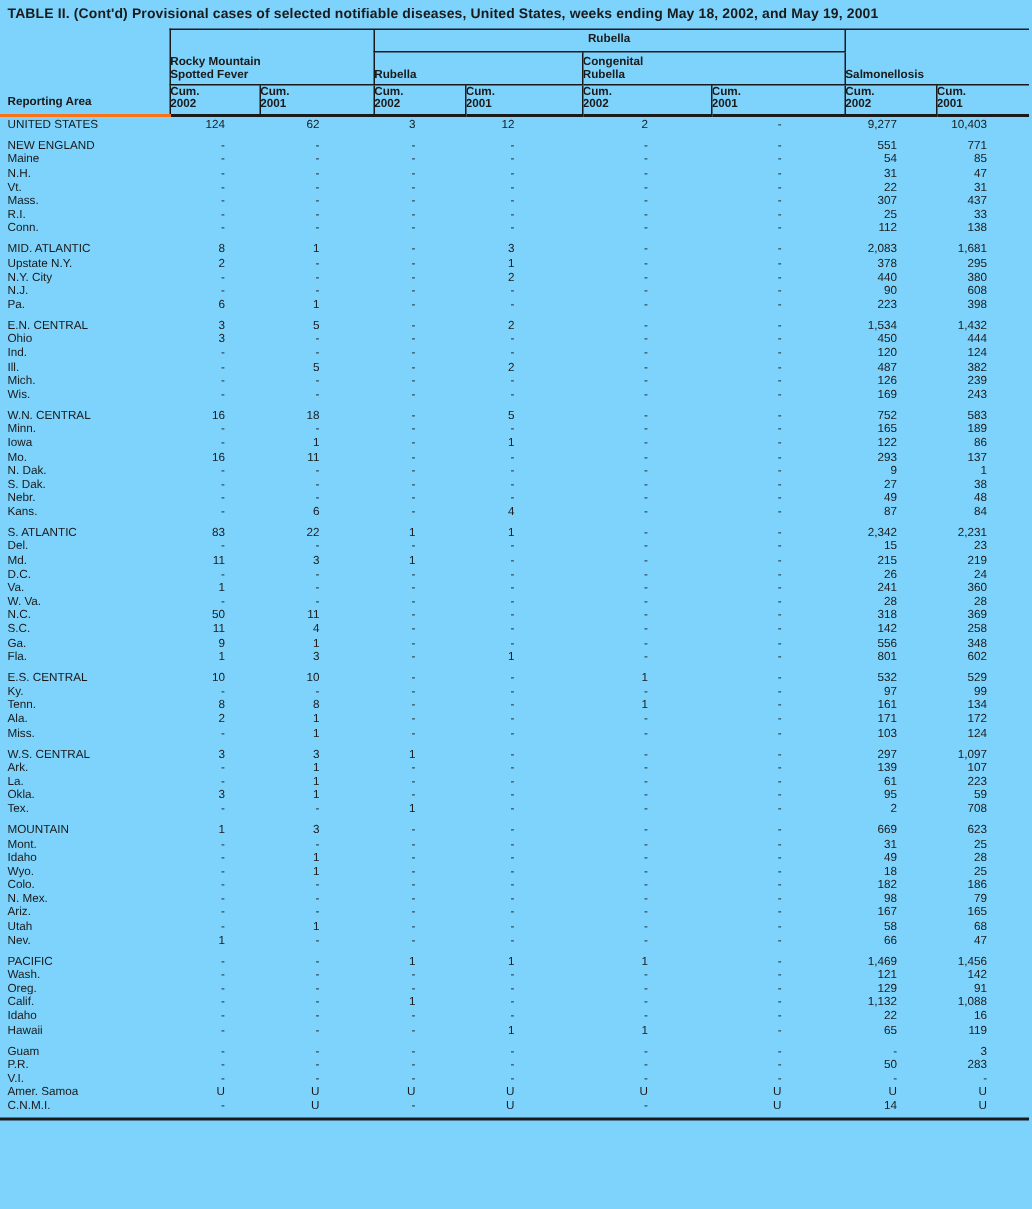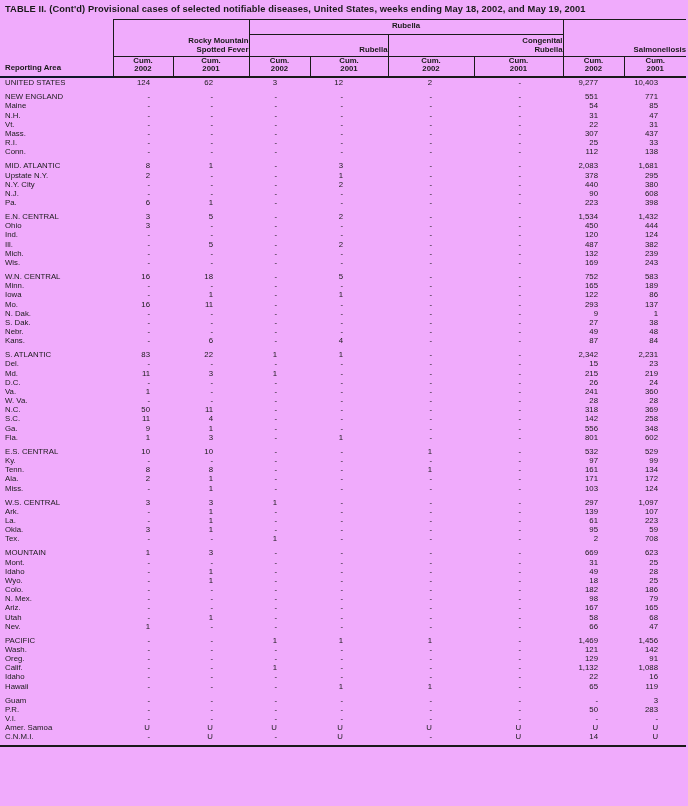--- a/index.html
+++ b/index.html
@@ -1,21 +1,21 @@
 <!DOCTYPE html>
 <html><head>
 <meta charset="utf-8">
 <style>
   * { margin: 0; padding: 0; box-sizing: border-box; }
   body { background: #ffffff; }
   .page {
     position: relative;
     width: 688px;
     height: 806px;
-    background: #f0abfc;
+    background: #7dd3fc;
     overflow: hidden;
     color: #1a1a1a;
     font-family: "Liberation Sans", sans-serif;
   }
   .title {
     margin: 4px 2px 3px 5px;
     font-weight: bold;
     font-size: 9.3px;
     line-height: 11.5px;
     letter-spacing: 0.1px;
@@ -31,32 +31,32 @@
     font-size: 7.8px;
     line-height: 8.8px;
     overflow: hidden;
     margin-left: 36px;
   }
   .bl  { border-left: 1px solid #1a1a1a; }
   .top { border-top: 1px solid #1a1a1a; }
   .bb  { border-bottom: 1px solid #1a1a1a; }
   tr.h1 td { height: 15px; }
   td.sup { vertical-align: middle; text-align: center; }
-  tr.h2 td { height: 22px; vertical-align: bottom; text-align: right; padding-bottom: 1px; }
+  tr.h2 td { height: 22px; vertical-align: bottom; text-align: left; padding-bottom: 1px; }
   tr.h2 span, tr.h3 span { display: block; }
   tr.h3 td {
     height: 20px;
     vertical-align: bottom;
-    text-align: center;
+    text-align: left;
     padding-bottom: 2px;
     border-left: 1px solid #1a1a1a;
     border-bottom: 2px solid #1a1a1a;
   }
   td.ra {
-    border-bottom: 2px solid #0f172a;
+    border-bottom: 2px solid #f97316;
     vertical-align: bottom;
     text-align: left;
     padding: 0 0 3px 5px;
     font-weight: bold;
   }
   tbody td {
     font-size: 7.8px;
     line-height: 9.15px;
     height: 9.15px;
     padding: 0;
@@ -366,21 +366,21 @@
           <td class="v c8">382</td>
         </tr>
         <tr>
           <td class="area">Mich.</td>
           <td class="v c1">-</td>
           <td class="v c2">-</td>
           <td class="v c3">-</td>
           <td class="v c4">-</td>
           <td class="v c5">-</td>
           <td class="v c6">-</td>
-          <td class="v c7">132</td>
+          <td class="v c7">126</td>
           <td class="v c8">239</td>
         </tr>
         <tr>
           <td class="area">Wis.</td>
           <td class="v c1">-</td>
           <td class="v c2">-</td>
           <td class="v c3">-</td>
           <td class="v c4">-</td>
           <td class="v c5">-</td>
           <td class="v c6">-</td>

